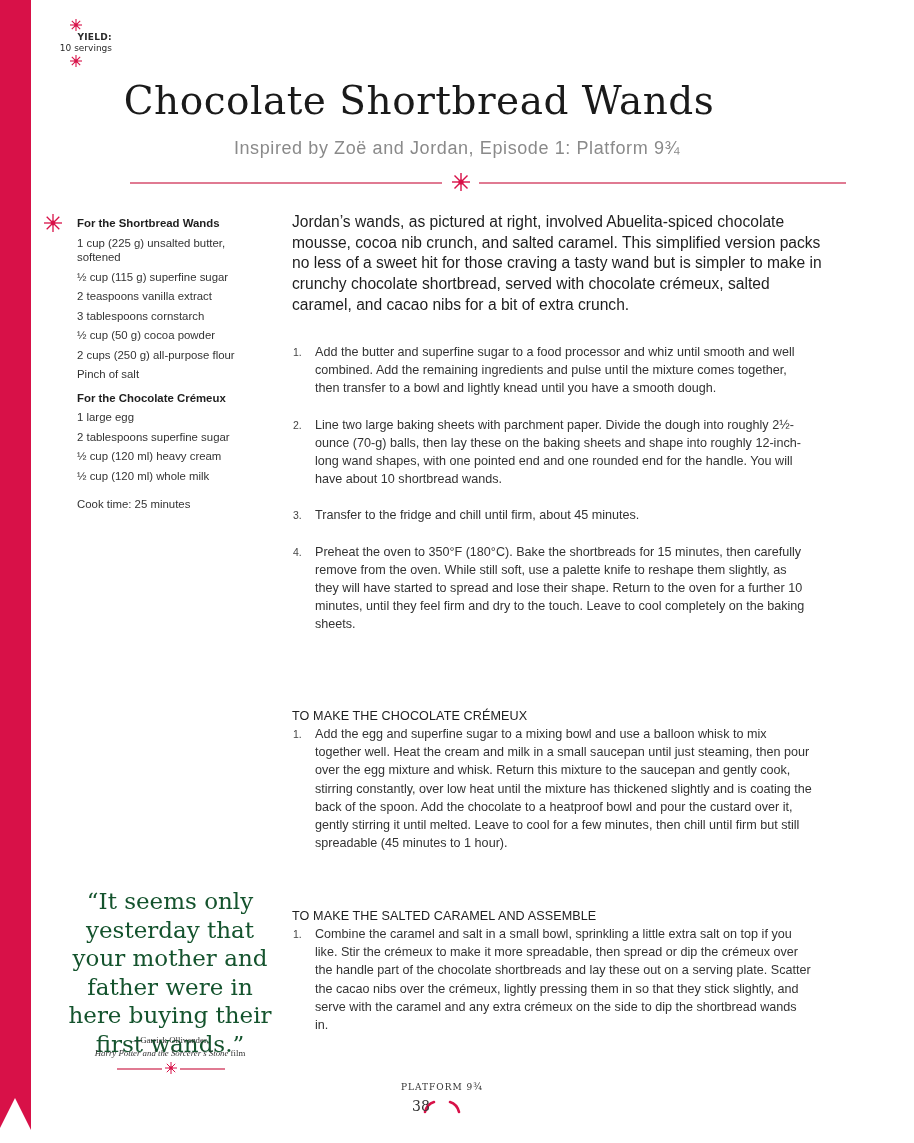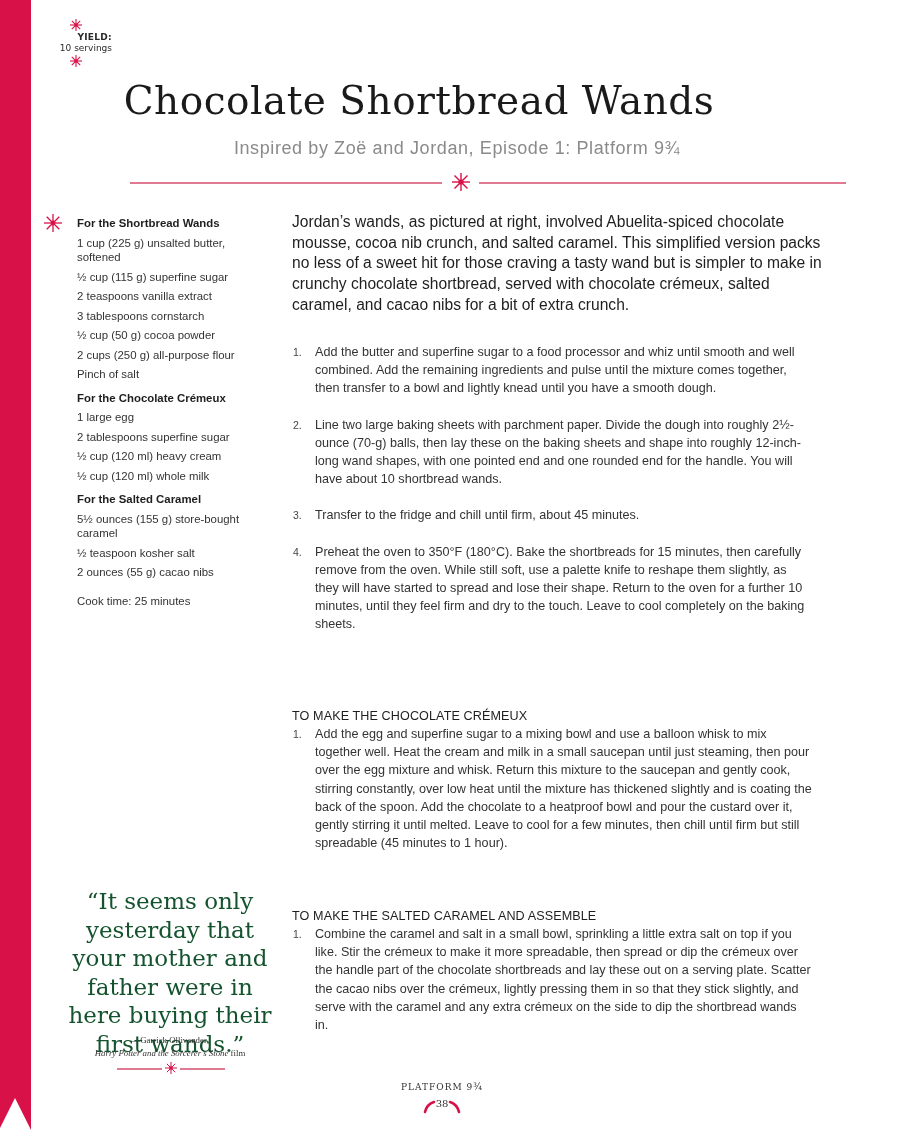--- a/index.html
+++ b/index.html
@@ -65,22 +65,22 @@
     .attrib {
       position: absolute; left: 58px; top: 1034px; width: 224px; text-align: center;
       font-family: Liberation Serif, serif; font-size: 8.8px; line-height: 13px; color: #333;
     }
     .attrib .work { font-style: italic; }
     .footer {
       position: absolute; left: 380px; top: 1082px; width: 124px; text-align: center;
       font-family: "DejaVu Serif", serif; font-size: 9px; letter-spacing: 1px; color: #333;
     }
     .pagenum {
-      position: absolute; left: 412px; top: 1092px; width: 60px; height: 24px; text-align: center;
-      font-family: "DejaVu Serif", serif; font-size: 10px; color: #333;
+      position: absolute; left: 412px; top: 1092px; width: 60px; height: 24px; 
+      font-family: "DejaVu Serif", serif; font-size: 14px; color: #333;
     }
     .pagenum svg { position: absolute; left: 0; top: 0; }
     .pagenum span { position: relative; top: 6px; }
   </style>
 </head>
 <body>
 
 <div class="ribbon">
   <svg width="31" height="1143" viewBox="0 0 31 1143">
     <polygon points="0,0 31,0 31,1130 15,1098 0,1128" fill="#D81148"></polygon>
@@ -148,26 +148,20 @@
   </div>
 
   <div class="grp">
     <div class="grp-title">For the Chocolate Crémeux</div>
     <div class="item">1 large egg</div>
     <div class="item">2 tablespoons superfine sugar</div>
     <div class="item">½ cup (120 ml) heavy cream</div>
     <div class="item">½ cup (120 ml) whole milk</div>
   </div>
 
-  <div class="grp">
-    <div class="grp-title">For the Salted Caramel</div>
-    <div class="item">5½ ounces (155 g) store-bought caramel</div>
-    <div class="item">½ teaspoon kosher salt</div>
-    <div class="item">2 ounces (55 g) cacao nibs</div>
-  </div>
 
   <div class="times">
     <div class="time">Cook time: 25 minutes</div>
   </div>
 </div>
 
 <div class="intro">Jordan’s wands, as pictured at right, involved Abuelita-spiced chocolate mousse, cocoa nib crunch, and salted caramel. This simplified version packs no less of a sweet hit for those craving a tasty wand but is simpler to make in crunchy chocolate shortbread, served with chocolate crémeux, salted caramel, and cacao nibs for a bit of extra crunch.</div>
 
 <div class="section" style="top:343px;">
   <div class="step">

